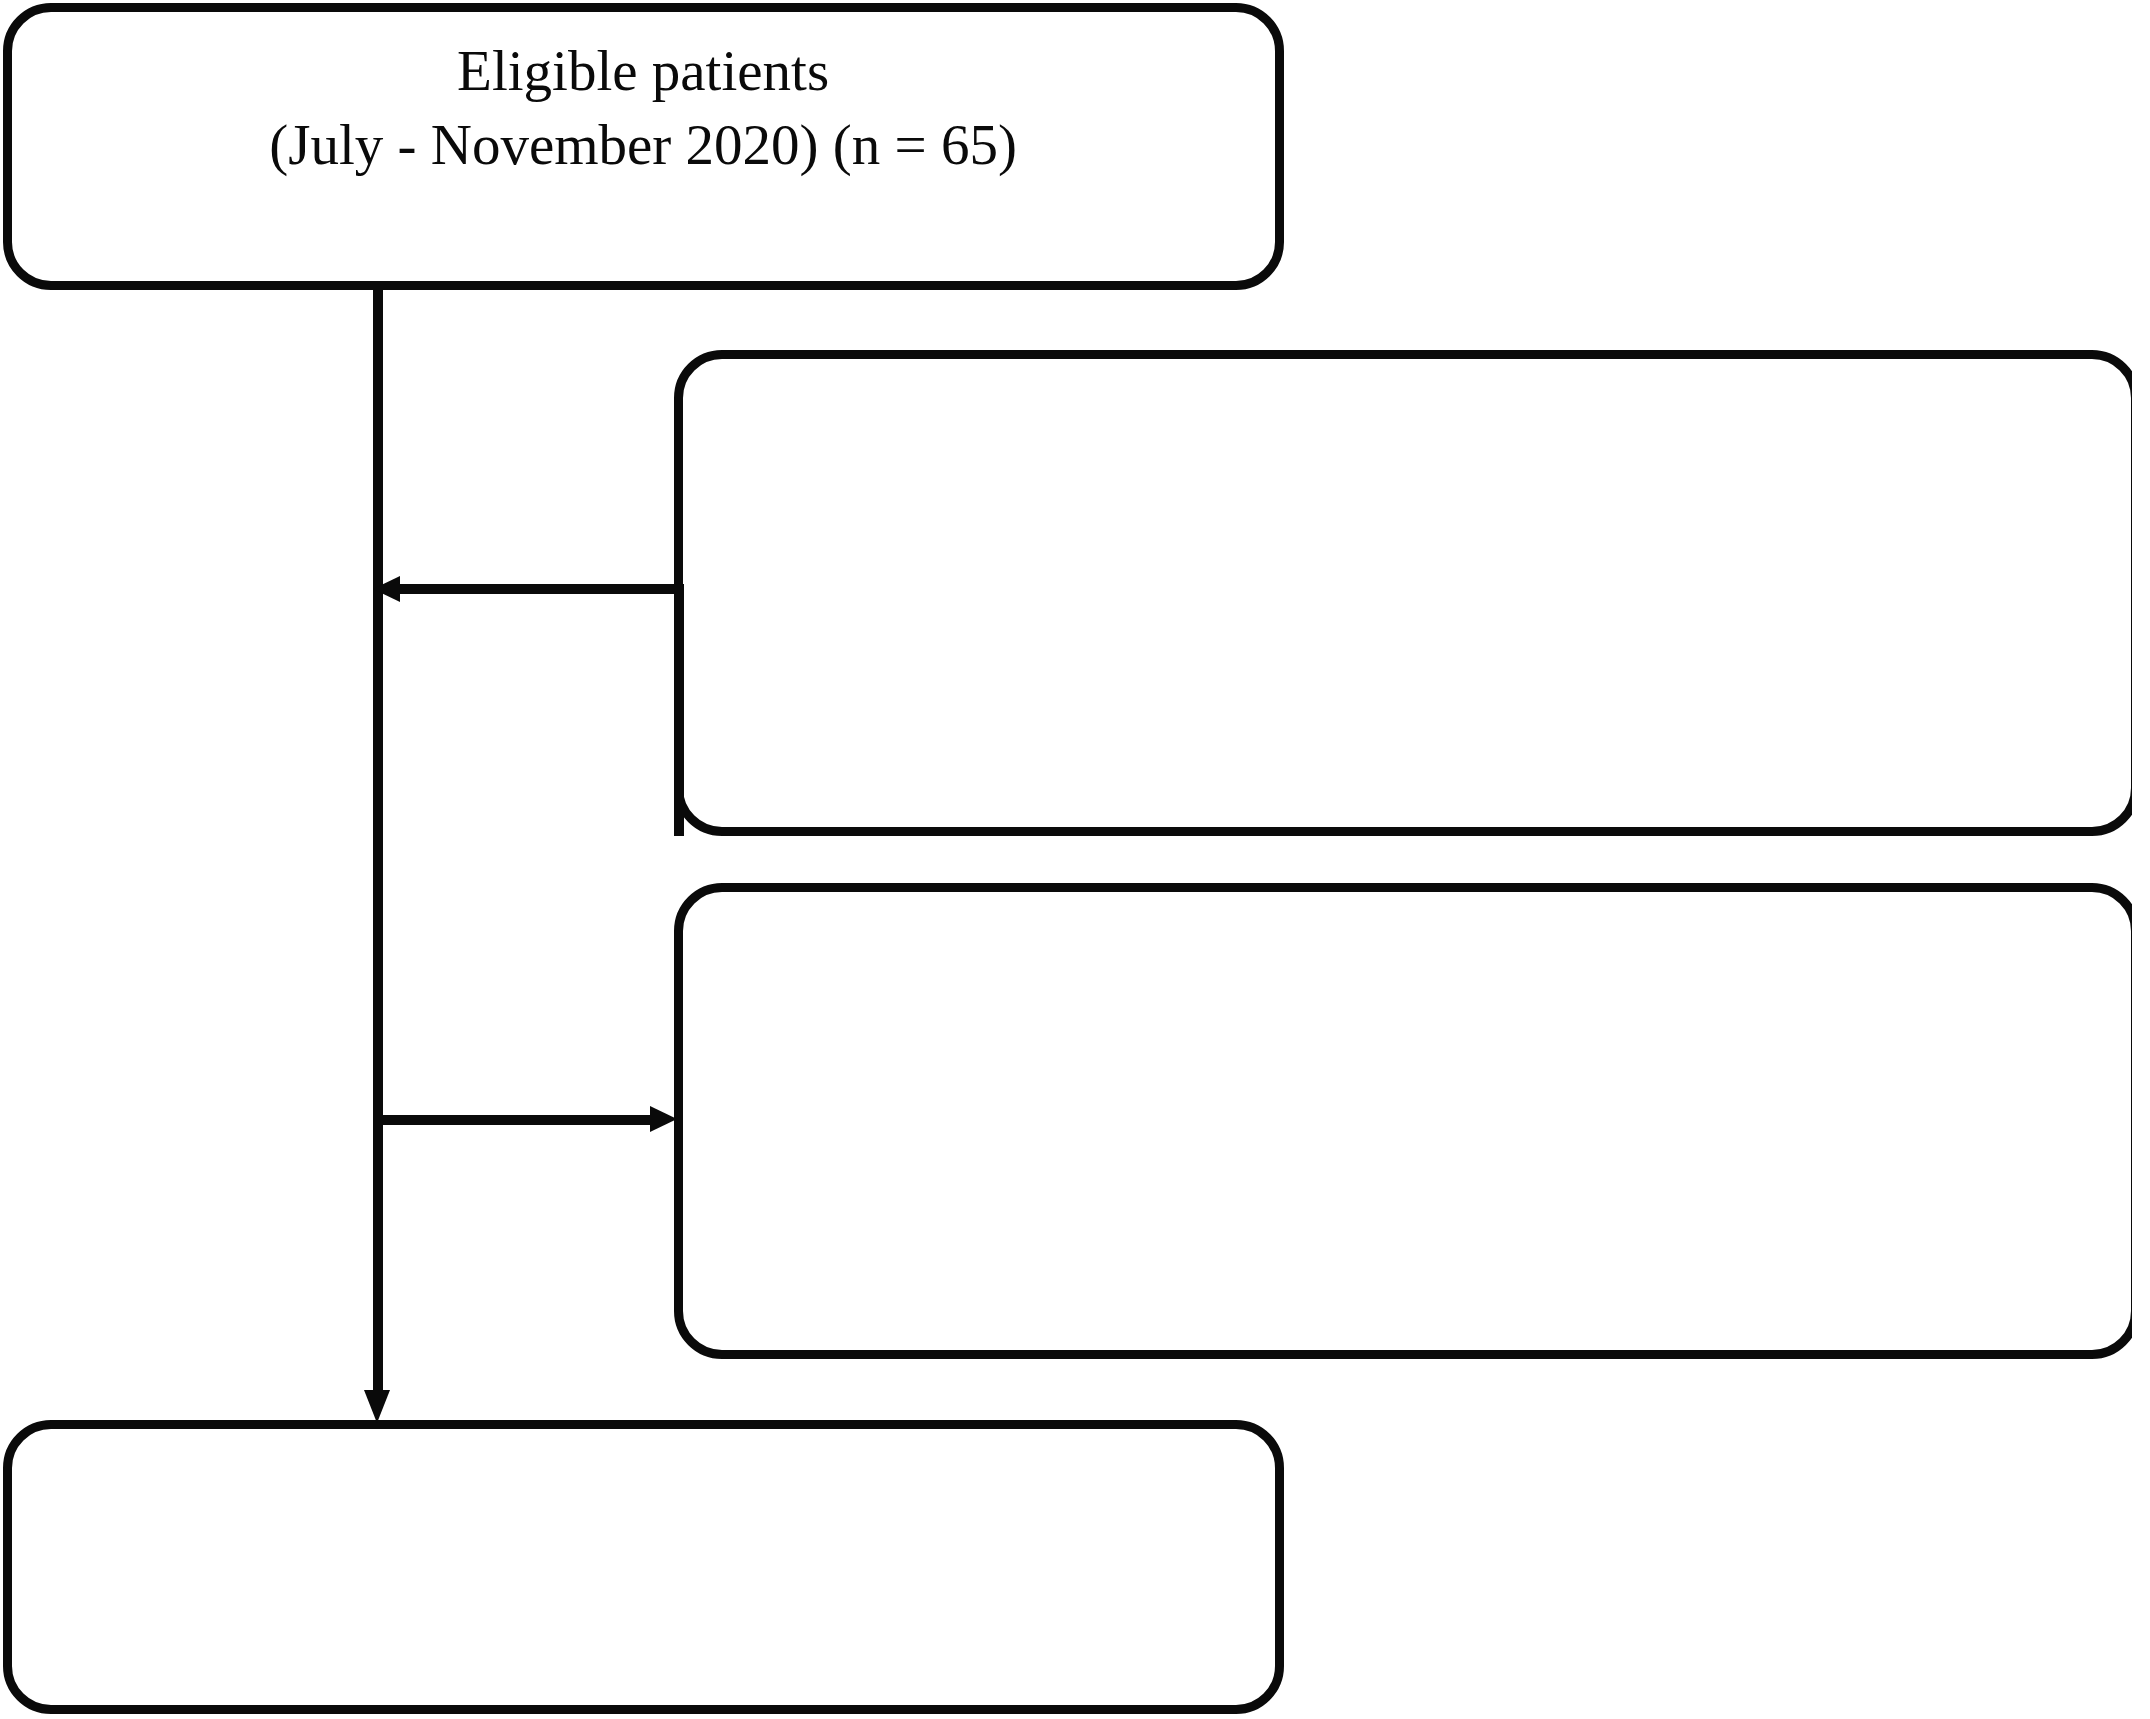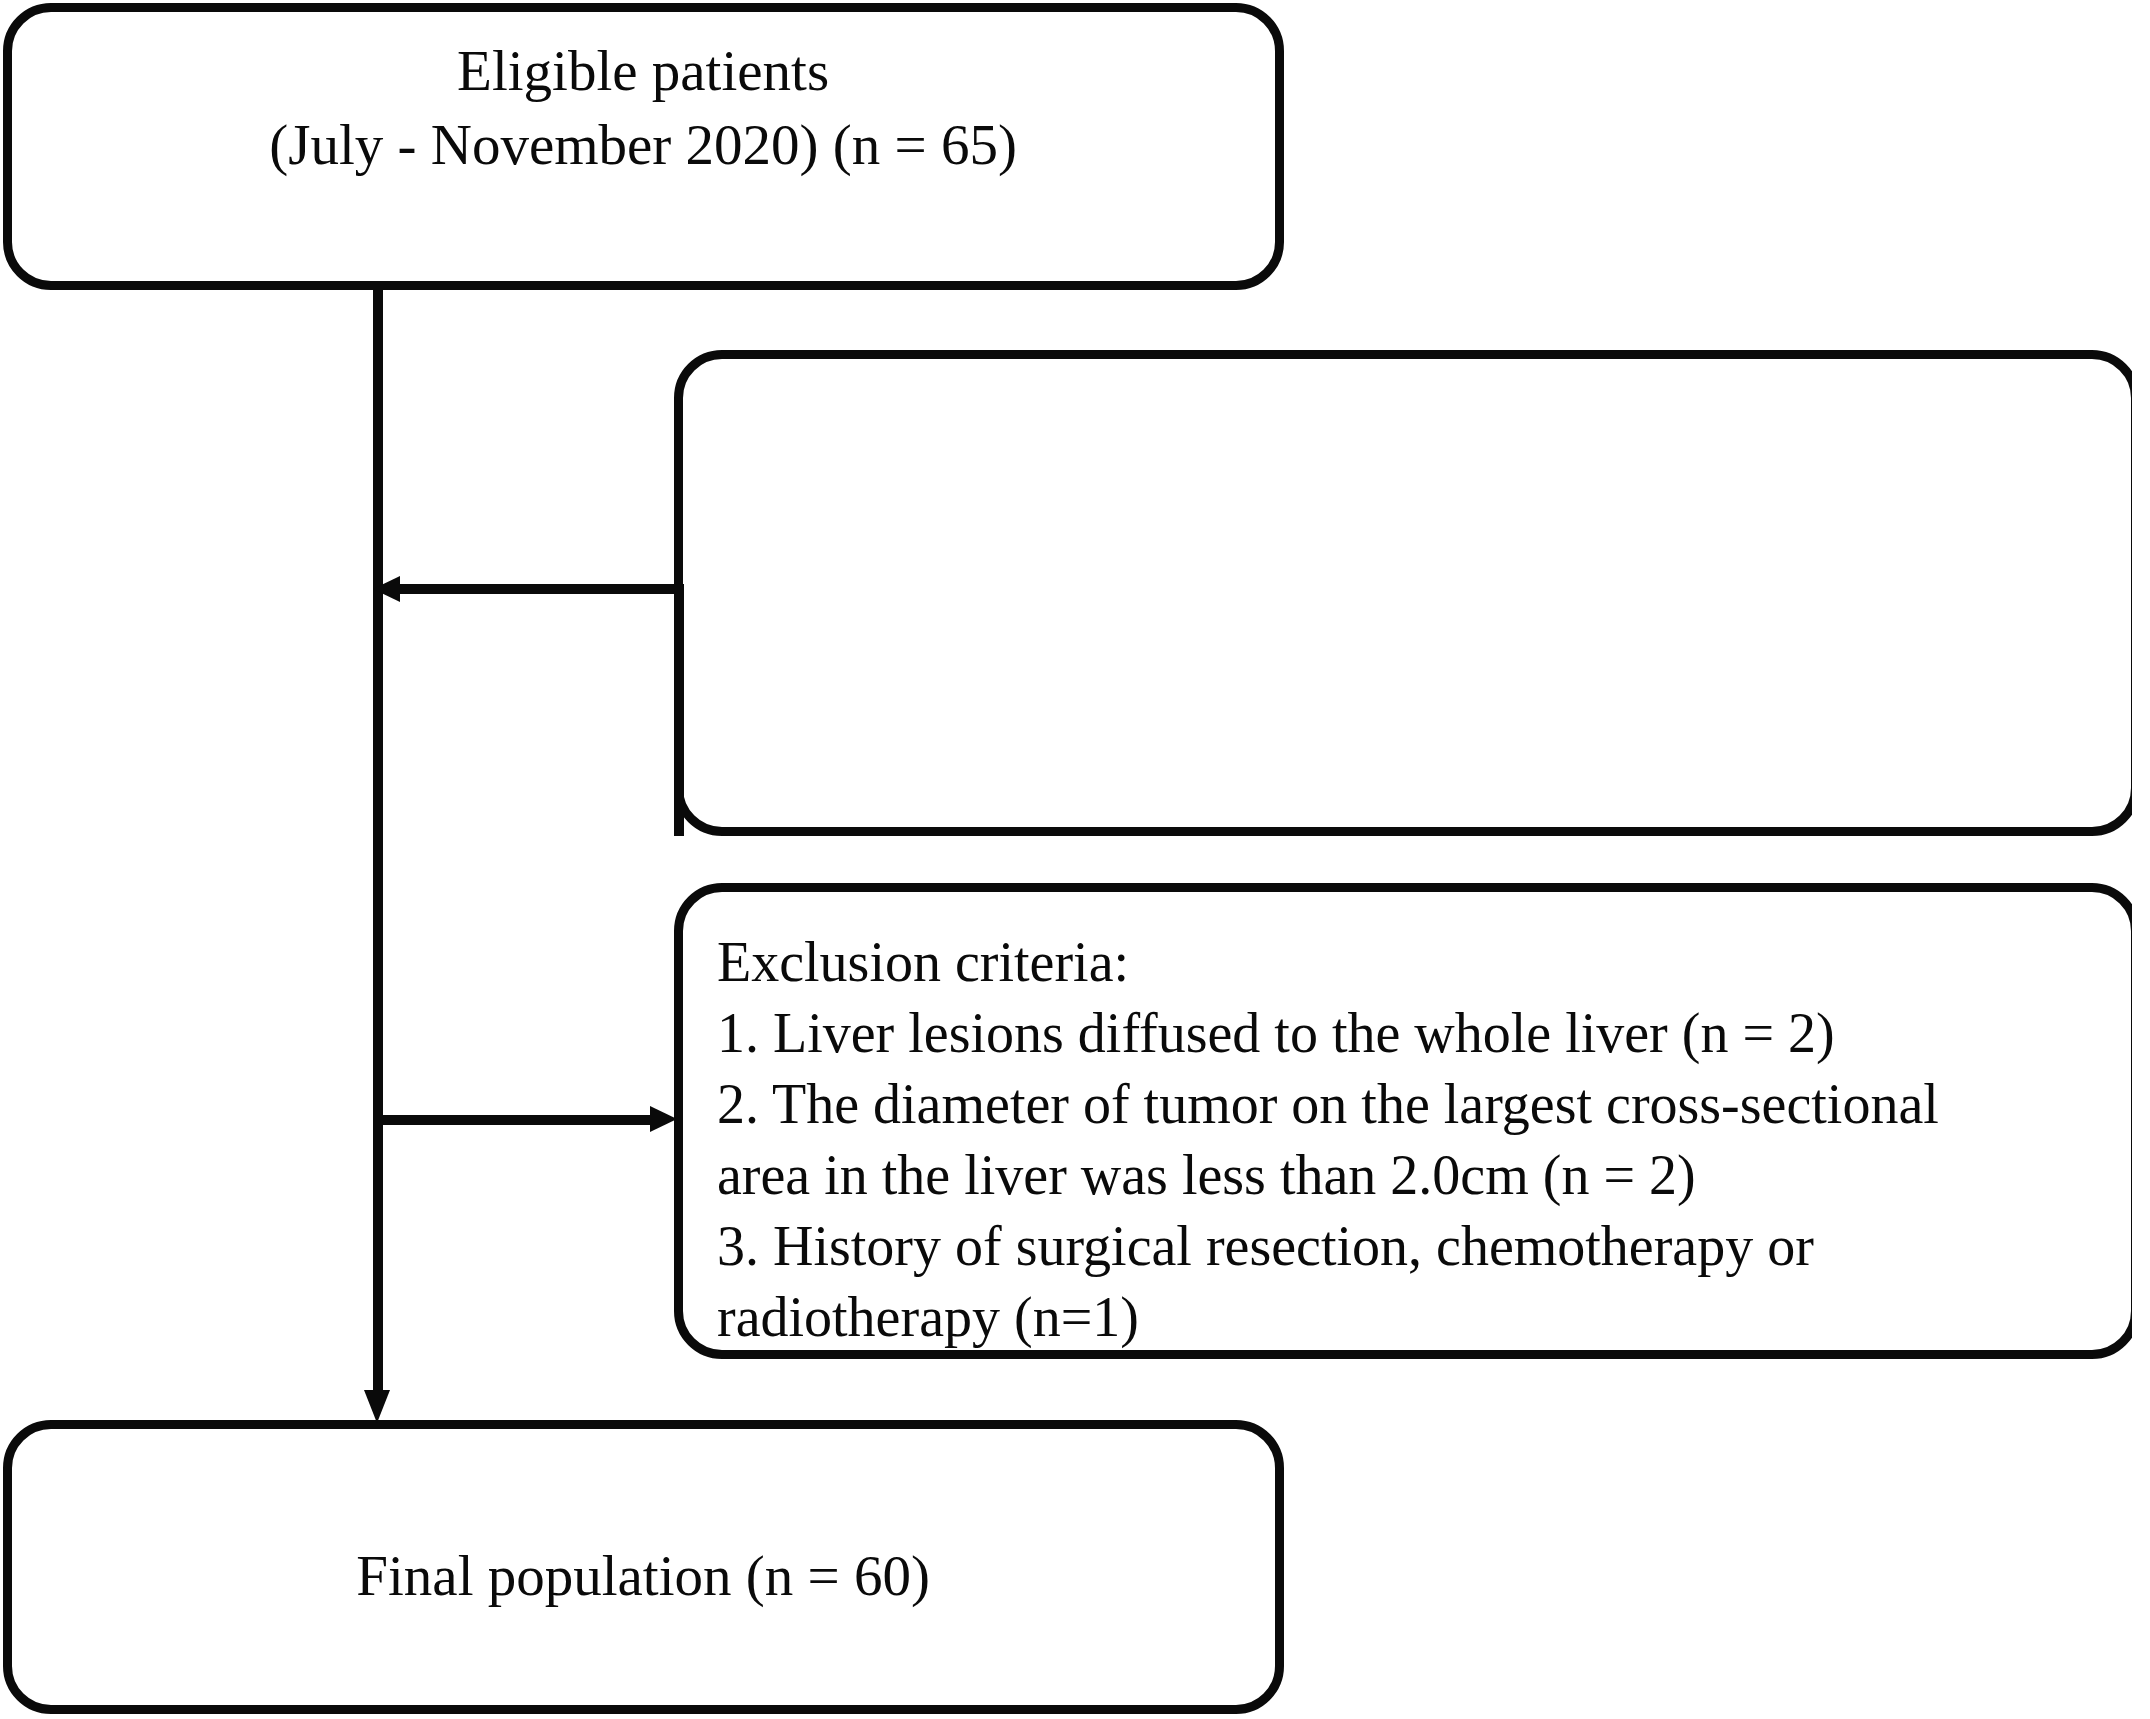--- a/index.html
+++ b/index.html
@@ -163,29 +163,22 @@
 
 <div id="canvas">
 
   <div class="node" id="node-eligible"></div>
   <div class="node-text" id="text-eligible">Eligible patients
 (July - November 2020) (n = 65)</div>
 
   <div class="node" id="node-inclusion"></div>
 
   <div class="node" id="node-exclusion"></div>
-  <div class="node-text" id="text-exclusion">Exclusion criteria:
-1. Liver lesions diffused to the whole liver (n = 2)
-2. The diameter of tumor on the largest cross-sectional
-area in the liver was less than 2.0cm (n = 2)
-3. History of surgical resection, chemotherapy or
-radiotherapy (n=1)</div>
 
   <div class="node" id="node-final"></div>
-  <div class="node-text" id="text-final">Final population (n = 60)</div>
 
   <div class="vline" id="trunk"></div>
 
   <div class="vline" id="conn-inclusion-stem"></div>
   <div class="hline" id="conn-inclusion-line"></div>
   <div class="arrowhead" id="arrow-inclusion"></div>
 
   <div class="hline" id="conn-exclusion-line"></div>
   <div class="arrowhead" id="arrow-exclusion"></div>
 

